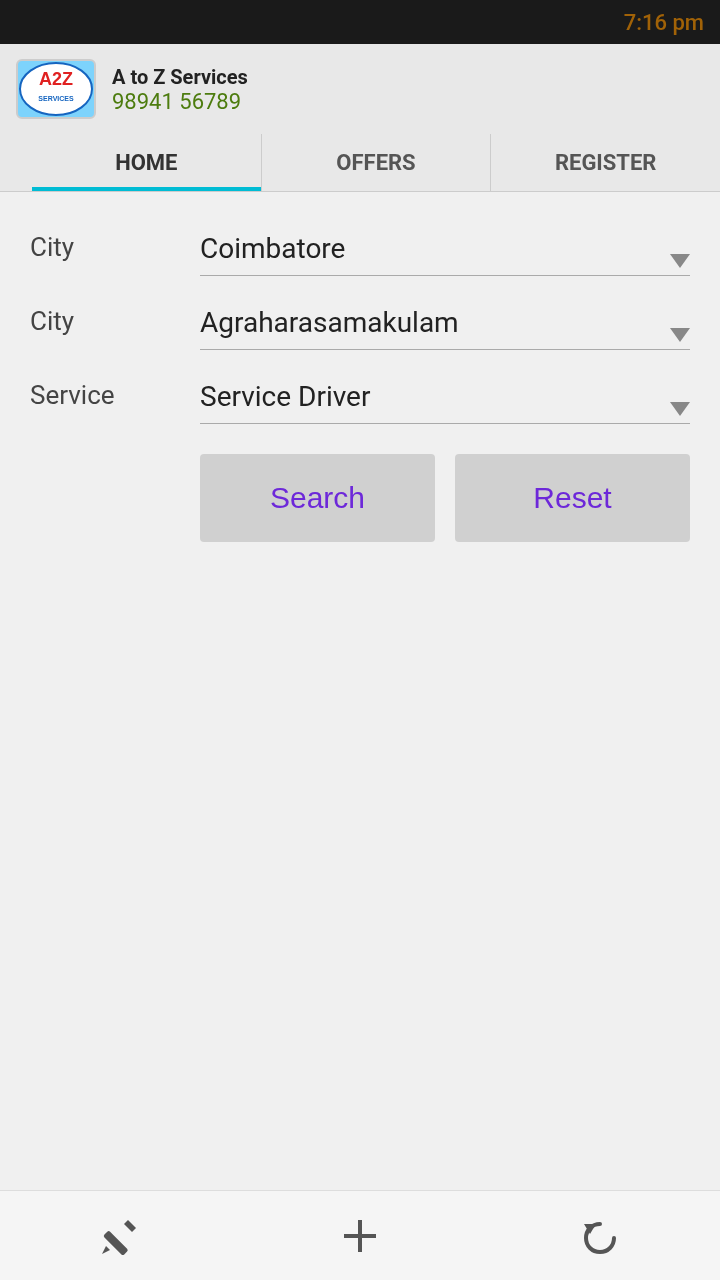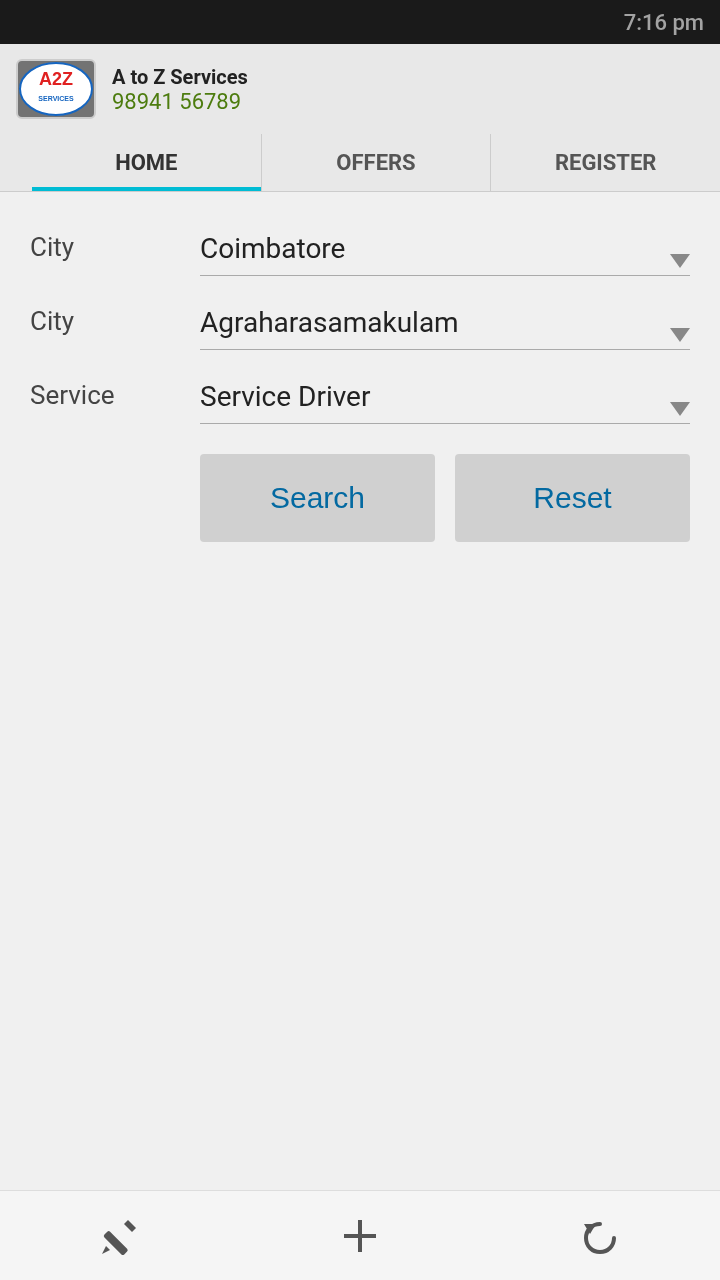--- a/index.html
+++ b/index.html
@@ -20,21 +20,21 @@
       height: 44px;
       background: #1a1a1a;
       display: flex;
       align-items: center;
       justify-content: flex-end;
       padding-right: 16px;
       gap: 8px;
     }
 
     .status-bar-text {
-      color: #a3a3a3;
+      color: #a16207;
       font-size: 22px;
       font-weight: 500;
     }
 
     
     .header {
       width: 100%;
       height: 90px;
       background: #e8e8e8;
       display: flex;
@@ -44,21 +44,21 @@
     }
 
     .logo-container {
       width: 80px;
       height: 60px;
       border-radius: 6px;
       border: 2px solid #ccc;
       display: flex;
       align-items: center;
       justify-content: center;
-      background: #737373;
+      background: #7dd3fc;
       overflow: hidden;
       flex-shrink: 0;
     }
 
     .logo-svg {
       width: 76px;
       height: 56px;
     }
 
     .header-text {
@@ -170,21 +170,21 @@
     }
 
     .btn {
       flex: 1;
       height: 88px;
       background: #d0d0d0;
       border: none;
       border-radius: 4px;
       font-size: 30px;
       font-weight: 500;
-      color: #0369a1;
+      color: #6d28d9;
       cursor: pointer;
       display: flex;
       align-items: center;
       justify-content: center;
     }
 
     
     .bottom-bar {
       position: absolute;
       bottom: 0;

